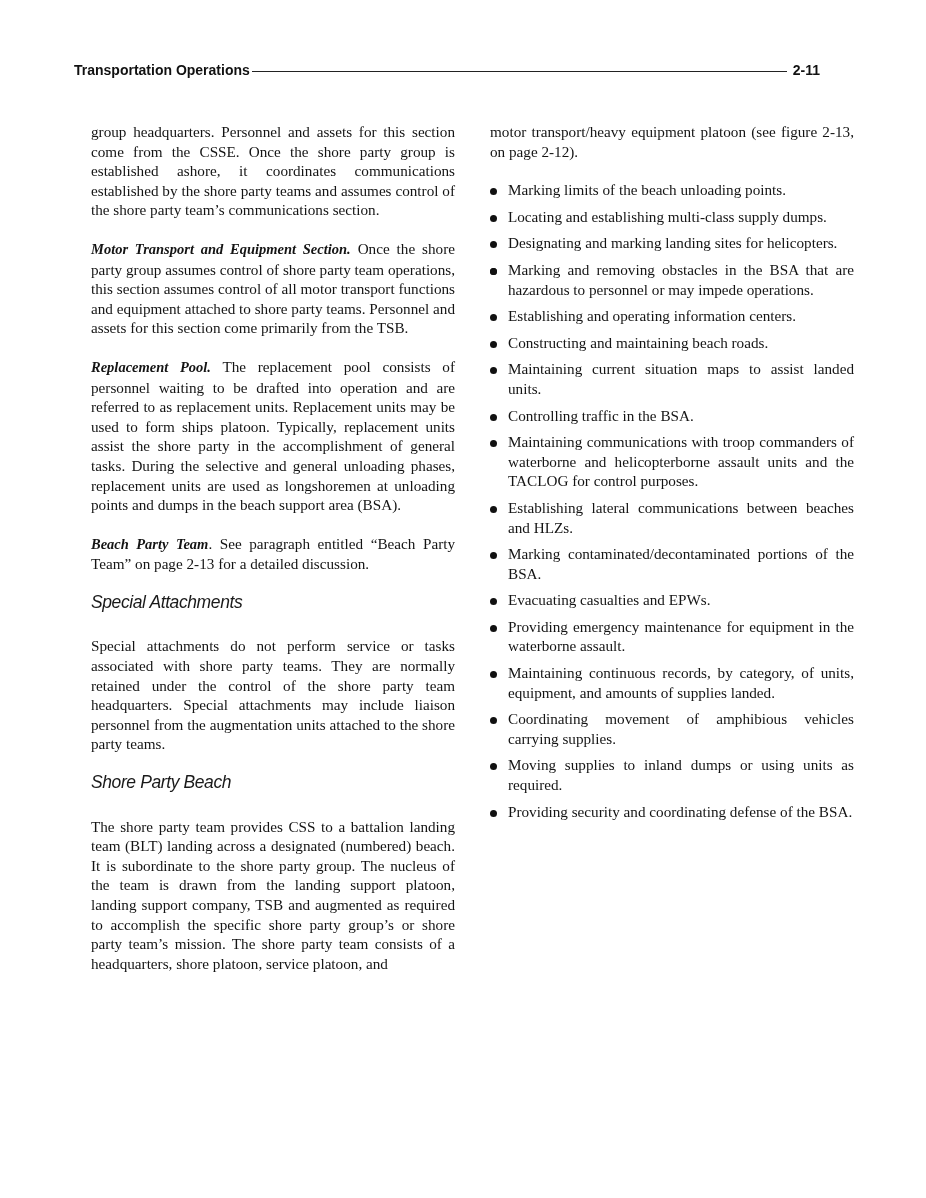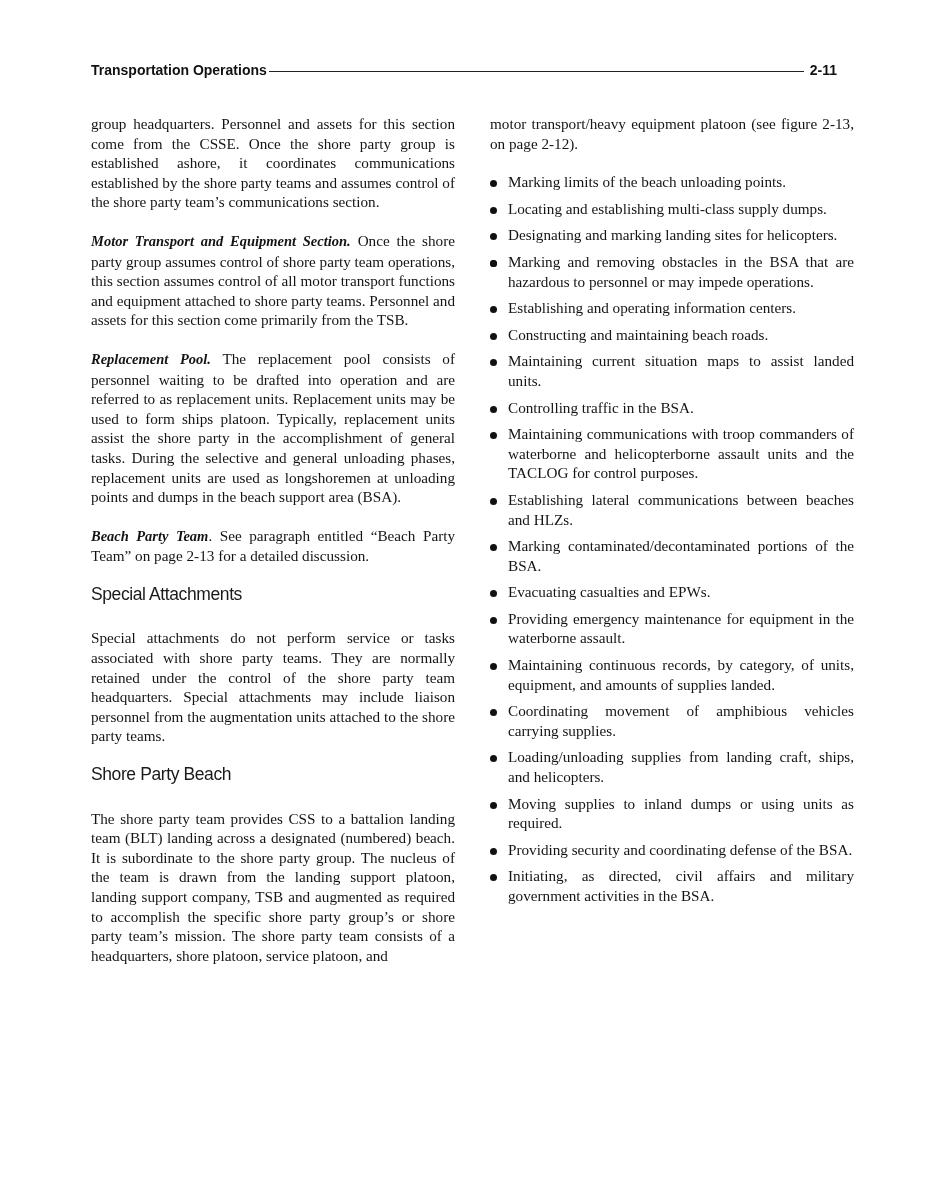--- a/index.html
+++ b/index.html
@@ -1,30 +1,30 @@
 <!DOCTYPE html>
 <html><head>
 <meta charset="utf-8">
 <style>
   html, body { margin: 0; padding: 0; background: #ffffff; }
   body { width: 926px; height: 1198px; position: relative; overflow: hidden; color: #111; }
   .header {
-    position: absolute; left: 91px; top: 60px; width: 746px; height: 20px;
+    position: absolute; left: 74px; top: 60px; width: 746px; height: 20px;
     display: flex; align-items: center;
     font-family: "Liberation Sans", sans-serif; font-weight: bold; font-size: 14px; color: #111;
   }
   .header .rule { flex: 1; height: 0; border-top: 1px solid #222; margin: 0 6px 0 2px; position: relative; top: 1px; }
-  .col { position: absolute; top: 114px; width: 364px;
+  .col { position: absolute; top: 122px; width: 364px;
     font-family: "Liberation Serif", serif; font-size: 15.2px; line-height: 19.6px; color: #141414; }
   .col-left { left: 91px; }
   .col-right { left: 490px; }
   p { margin: 0; text-align: justify; }
   .para { margin-bottom: 19px; }
   .runin { font-family: Liberation Serif, serif; font-weight: bold; font-style: italic; font-size: 14.5px; }
-  h3 { font-family: "Liberation Sans", sans-serif; font-weight: normal;
+  h3 { font-family: "Liberation Sans", sans-serif; font-style: italic; font-weight: normal;
     font-size: 17.5px; letter-spacing: -0.4px; margin: 4px 0 24px 0; color: #1a1a1a; }
   ul { list-style: none; margin: 0; padding: 0; }
   li { position: relative; padding-left: 18px; margin-bottom: 7px; text-align: justify; }
   li .bullet { position: absolute; left: 0; top: 8px; width: 7px; height: 7px; border-radius: 50%; background: #111; }
 </style>
 </head>
 <body>
 
 <div class="header">
   <span>Transportation Operations</span>
@@ -66,18 +66,16 @@
       <li><span class="bullet"></span><span>Constructing and maintaining beach roads.</span></li>
       <li><span class="bullet"></span><span>Maintaining current situation maps to assist landed units.</span></li>
       <li><span class="bullet"></span><span>Controlling traffic in the BSA.</span></li>
       <li><span class="bullet"></span><span>Maintaining communications with troop commanders of waterborne and helicopterborne assault units and the TACLOG for control purposes.</span></li>
       <li><span class="bullet"></span><span>Establishing lateral communications between beaches and HLZs.</span></li>
       <li><span class="bullet"></span><span>Marking contaminated/decontaminated portions of the BSA.</span></li>
       <li><span class="bullet"></span><span>Evacuating casualties and EPWs.</span></li>
       <li><span class="bullet"></span><span>Providing emergency maintenance for equipment in the waterborne assault.</span></li>
       <li><span class="bullet"></span><span>Maintaining continuous records, by category, of units, equipment, and amounts of supplies landed.</span></li>
       <li><span class="bullet"></span><span>Coordinating movement of amphibious vehicles carrying supplies.</span></li>
-      <li><span class="bullet"></span><span>Loading/unloading supplies from landing craft, ships, and helicopters.</span></li>
       <li><span class="bullet"></span><span>Moving supplies to inland dumps or using units as required.</span></li>
       <li><span class="bullet"></span><span>Providing security and coordinating defense of the BSA.</span></li>
-      <li><span class="bullet"></span><span>Initiating, as directed, civil affairs and military government activities in the BSA.</span></li>
     </ul>
 </div>
 
 </body></html>

